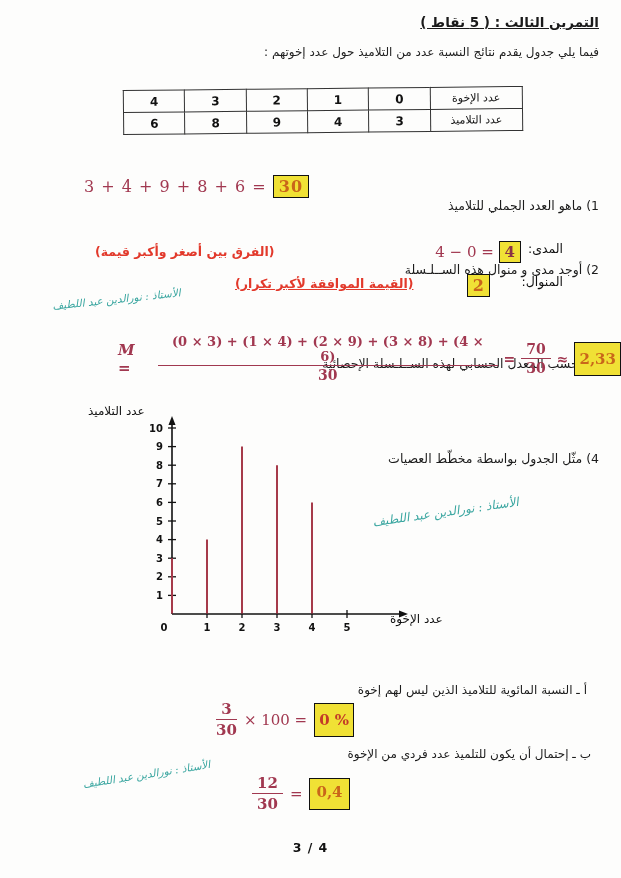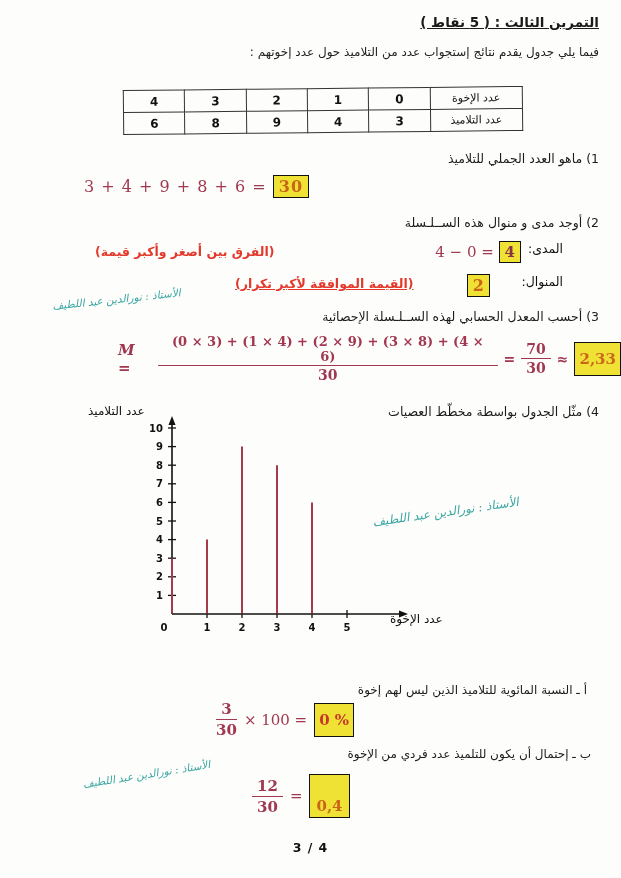--- a/index.html
+++ b/index.html
@@ -7,30 +7,30 @@
   .page { position:relative; width:621px; height:878px; background:#fdfdfc; }
 
   .title { position:absolute; top:14px; right:22px; font-size:13.5px; font-weight:bold; color:#1a1a1a; text-decoration:underline; }
   .intro { position:absolute; top:45px; right:22px; font-size:12px; color:#222; }
 
   table.freq-table { position:absolute; top:88px; left:123px; width:400px; border-collapse:collapse; transform:rotate(-0.6deg); }
   table.freq-table td { border:1px solid #333; height:22px; text-align:center; font-size:12px; color:#111; }
   table.freq-table td.lbl { width:92px; font-size:11px; }
   table.freq-table td.val { width:61px; font-weight:bold; }
 
-  .q { position:absolute; right:22px; font-size:12.5px; color:#1c1c1c; }
+  .q { position:absolute; right:22px; font-size:12.5px; color:#1c1c1c;margin-top:47px; }
   .q-sub { position:absolute; font-size:12px; color:#1c1c1c; }
 
   .math { font-family:"DejaVu Serif", serif; color:#a13850; }
   .eq1 { position:absolute; top:175px; left:84px; font-size:16px; letter-spacing:1px; }
 
   .ansbox { display:inline-block; background:#f0e135; border:1.7px solid #111; padding:1px 5px; font-weight:bold; color:#c9661a; font-family:"DejaVu Serif", serif; }
   .ansbox.dark { color:#8a3345; }
   .ansbox.lg { padding:7px 4px; font-size:15px; }
-  .ansbox.tall { height:44px; display:inline-flex; align-items:flex-end; padding:2px 6px; }
+  .ansbox.tall { height:32px; display:inline-flex; align-items:flex-end; padding:8px 6px; }
 
   .row-line { position:absolute; left:0; right:0; height:26px; }
   .range-label, .mode-label { position:absolute; font-size:12.5px; color:#111; }
   .range-math { position:absolute; font-size:15px; }
   .note-red { position:absolute; font-size:12.5px; color:#e2392b; font-weight:bold; }
 
   .watermark { position:absolute; color:#3aa6a0; font-family:"DejaVu Serif", serif; font-style:italic; font-size:10.5px; white-space:nowrap; }
 
   .eqM { position:absolute; top:334px; left:118px; display:flex; align-items:center; gap:6px; font-weight:bold; font-size:14px; }
   .frac { display:inline-block; text-align:center; vertical-align:middle; font-weight:bold; }
@@ -44,21 +44,21 @@
   .eq5 { position:absolute; display:flex; align-items:center; gap:7px; font-size:15px; }
 
   .pagenum { position:absolute; top:840px; left:0; right:0; text-align:center; font-size:12.5px; font-weight:bold; color:#111; letter-spacing:1px; }
 </style>
 </head>
 <body>
 
 <div class="page">
 
   <div class="title" dir="rtl">التمرين الثالث : ( 5 نقاط )</div>
-  <div class="intro" dir="rtl">فيما يلي جدول يقدم نتائج إستجواب عدد من التلاميذ حول عدد إخوتهم :</div>
+  <div class="intro" dir="rtl">فيما يلي جدول يقدم نتائج النسبة عدد من التلاميذ حول عدد إخوتهم :</div>
 
   <table class="freq-table" dir="rtl">
     <tbody>
         <tr>
       <td class="lbl">عدد الإخوة</td>
       <td class="val">0</td>
       <td class="val">1</td>
       <td class="val">2</td>
       <td class="val">3</td>
       <td class="val">4</td>

